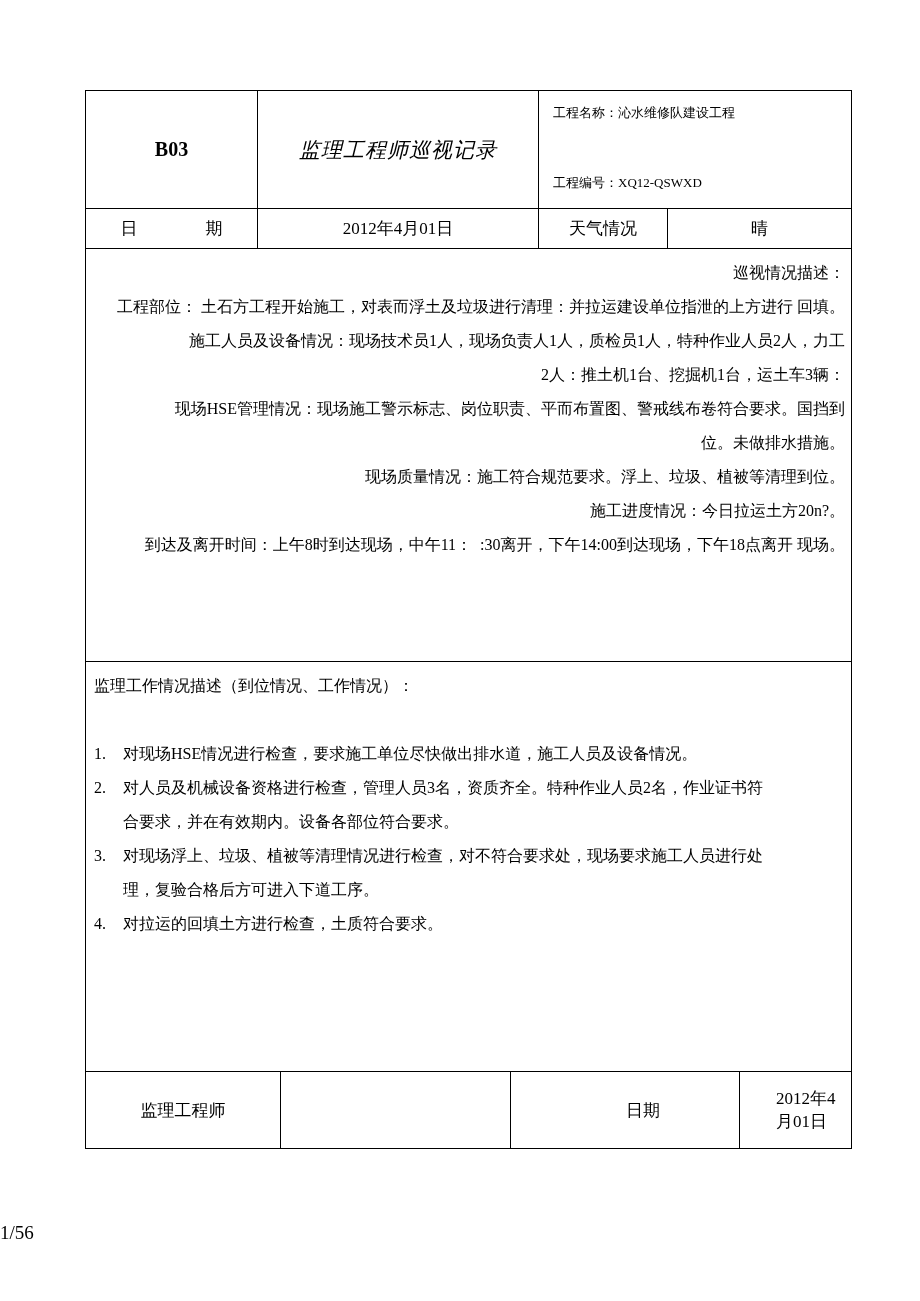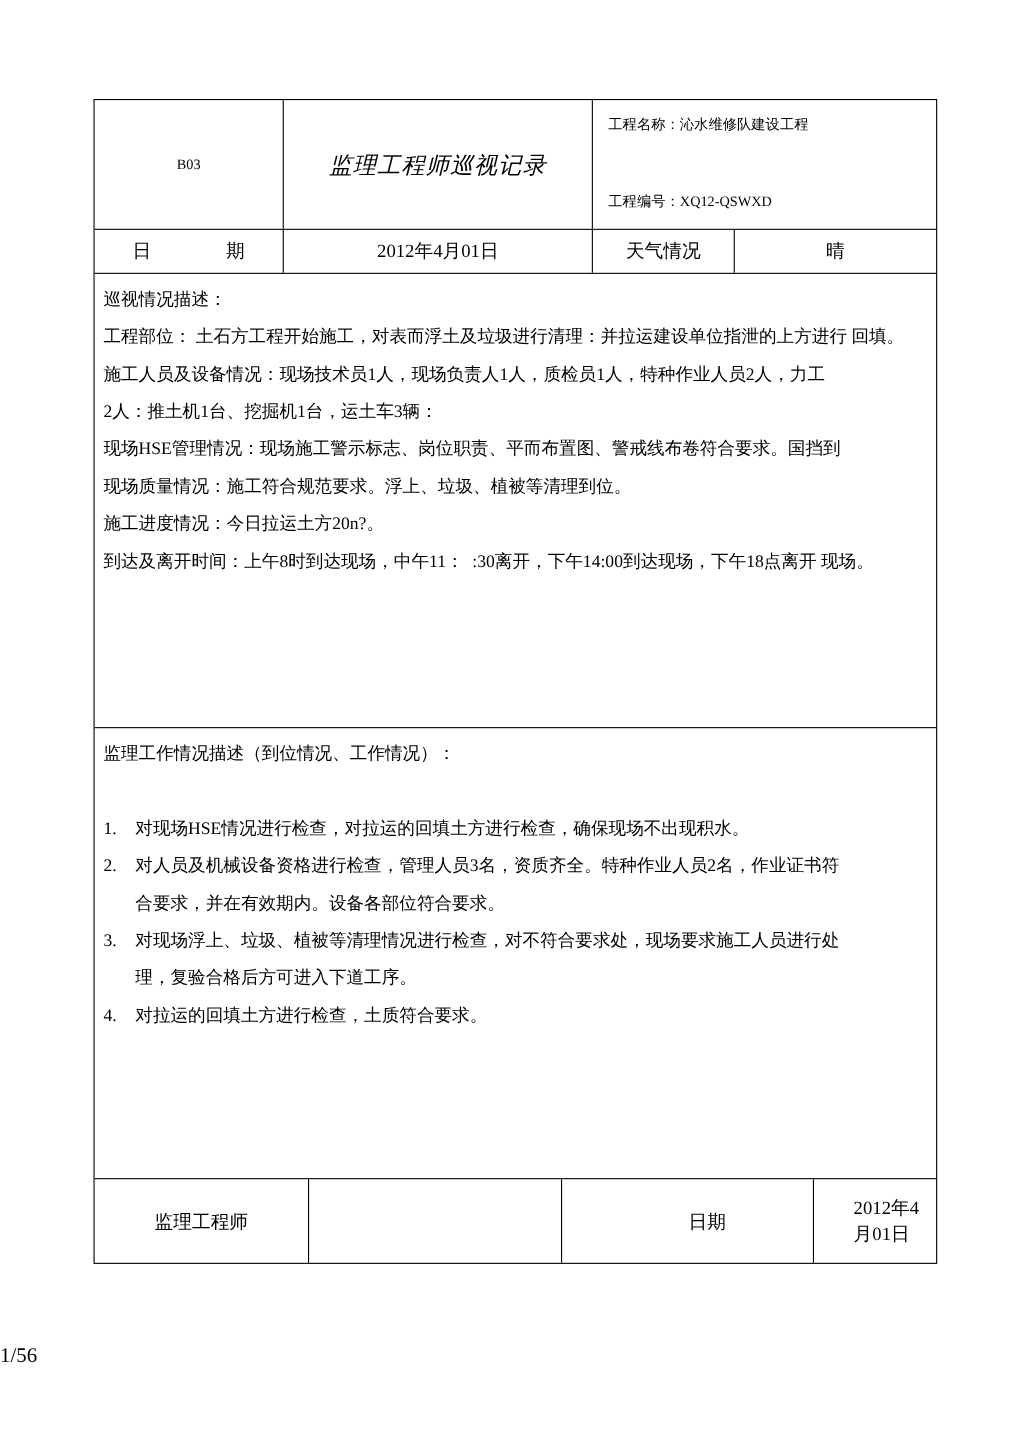--- a/index.html
+++ b/index.html
@@ -9,25 +9,25 @@
     -webkit-font-smoothing:antialiased;
   }
   .sheet{position:relative;width:920px;height:1301px;background:#fff;overflow:hidden;}
   .tbl{position:absolute;left:85px;top:90px;width:767px;border:1px solid #000;box-sizing:border-box;background:#fff;}
   .row{display:flex;box-sizing:border-box;border-bottom:1px solid #000;}
   .row:last-child{border-bottom:none;gap:36px;}
   .cell{box-sizing:border-box;border-right:1px solid #000;overflow:visible;}
   .cell:last-child{border-right:none;}
   .r1{height:118px;}
   .r2{height:40px;}
-  .r3{height:413px;}
+  .r3{height:413px;text-align:right;}
   .r4{height:410px;}
   .r5{height:76px;}
   .center{display:flex;align-items:center;justify-content:center;}
-  .c-code{width:172px;font-size:13px;}
+  .c-code{width:172px;font-size:20px;font-weight:bold;}
   .c-title{width:281px;font-size:21px;letter-spacing:1px;font-style:italic;}
   .c-proj{flex:1;display:flex;flex-direction:column;justify-content:space-between;
           padding:13px 10px 16px 14px;font-size:13px;}
   .c-datelabel{width:172px;font-size:17px;white-space:pre;}
   .c-dateval{width:281px;font-size:17px;}
   .c-weatherlabel{width:129px;font-size:17px;}
   .c-weatherval{flex:1;font-size:17px;}
   .c-body{flex:1;padding:7px 6px 0 8px;font-size:16px;line-height:34px;}
   .line{white-space:pre;}
   .spacer-line{height:34px;}
@@ -75,35 +75,36 @@
       </div>
     </div>
 
     <div class="row r3">
       <div class="cell c-body">
         <div class="line">巡视情况描述：</div>
         <div class="line">工程部位： 土石方工程开始施工，对表而浮土及垃圾进行清理：并拉运建设单位指泄的上方进行 回填。</div>
         <div class="line">施工人员及设备情况：现场技术员1人，现场负责人1人，质检员1人，特种作业人员2人，力工</div>
         <div class="line">2人：推土机1台、挖掘机1台，运土车3辆：</div>
         <div class="line">现场HSE管理情况：现场施工警示标志、岗位职责、平而布置图、警戒线布卷符合要求。国挡到</div>
+        <div class="line"> 位。未做排水措施。</div>
         <div class="line">现场质量情况：施工符合规范要求。浮上、垃圾、植被等清理到位。</div>
         <div class="line">施工进度情况：今日拉运土方20n?。</div>
         <div class="line">到达及离开时间：上午8时到达现场，中午11：  :30离开，下午14:00到达现场，下午18点离开 现场。</div>
       </div>
     </div>
 
     <div class="row r4">
       <div class="cell c-body">
         <div class="line">监理工作情况描述（到位情况、工作情况）：</div>
         <div class="spacer-line"></div>
 
         <div class="item">
           <div class="item-num">1.</div>
           <div class="item-lines">
-            <div class="line">对现场HSE情况进行检查，对拉运的回填土方进行检查，确保现场不出现积水。</div>
+            <div class="line">对现场HSE情况进行检查，要求施工单位尽快做出排水道，施工人员及设备情况。</div>
           </div>
         </div>
 
         <div class="item">
           <div class="item-num">2.</div>
           <div class="item-lines">
             <div class="line">对人员及机械设备资格进行检查，管理人员3名，资质齐全。特种作业人员2名，作业证书符</div>
             <div class="line">合要求，并在有效期内。设备各部位符合要求。</div>
           </div>
         </div>

